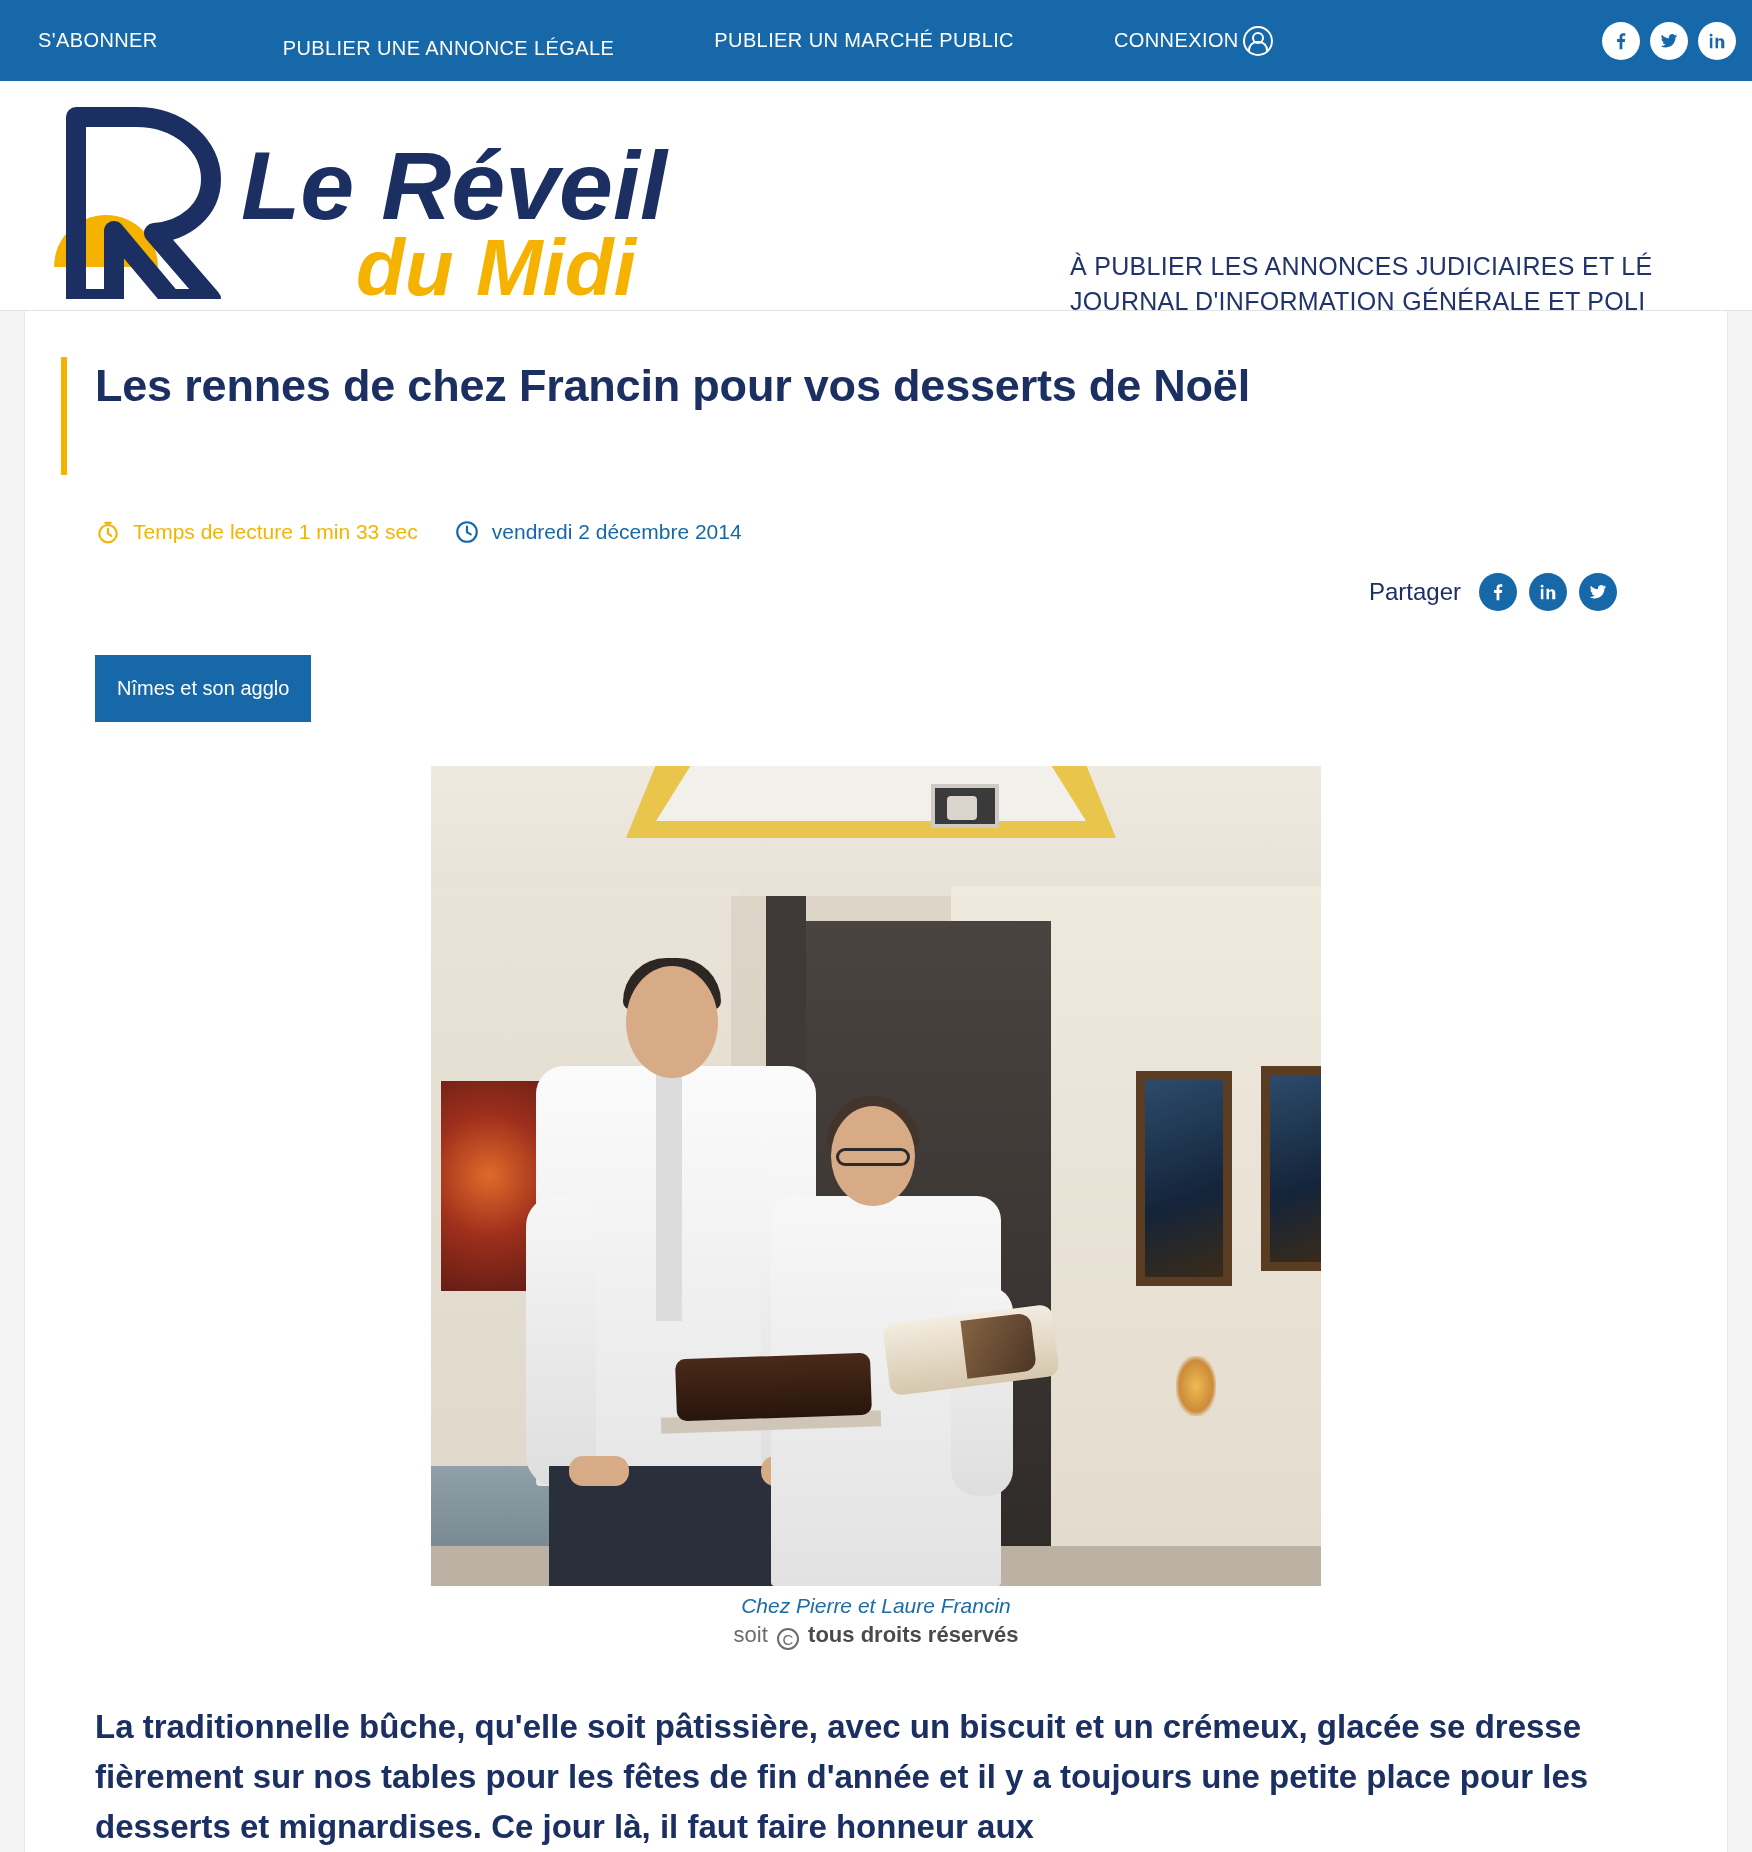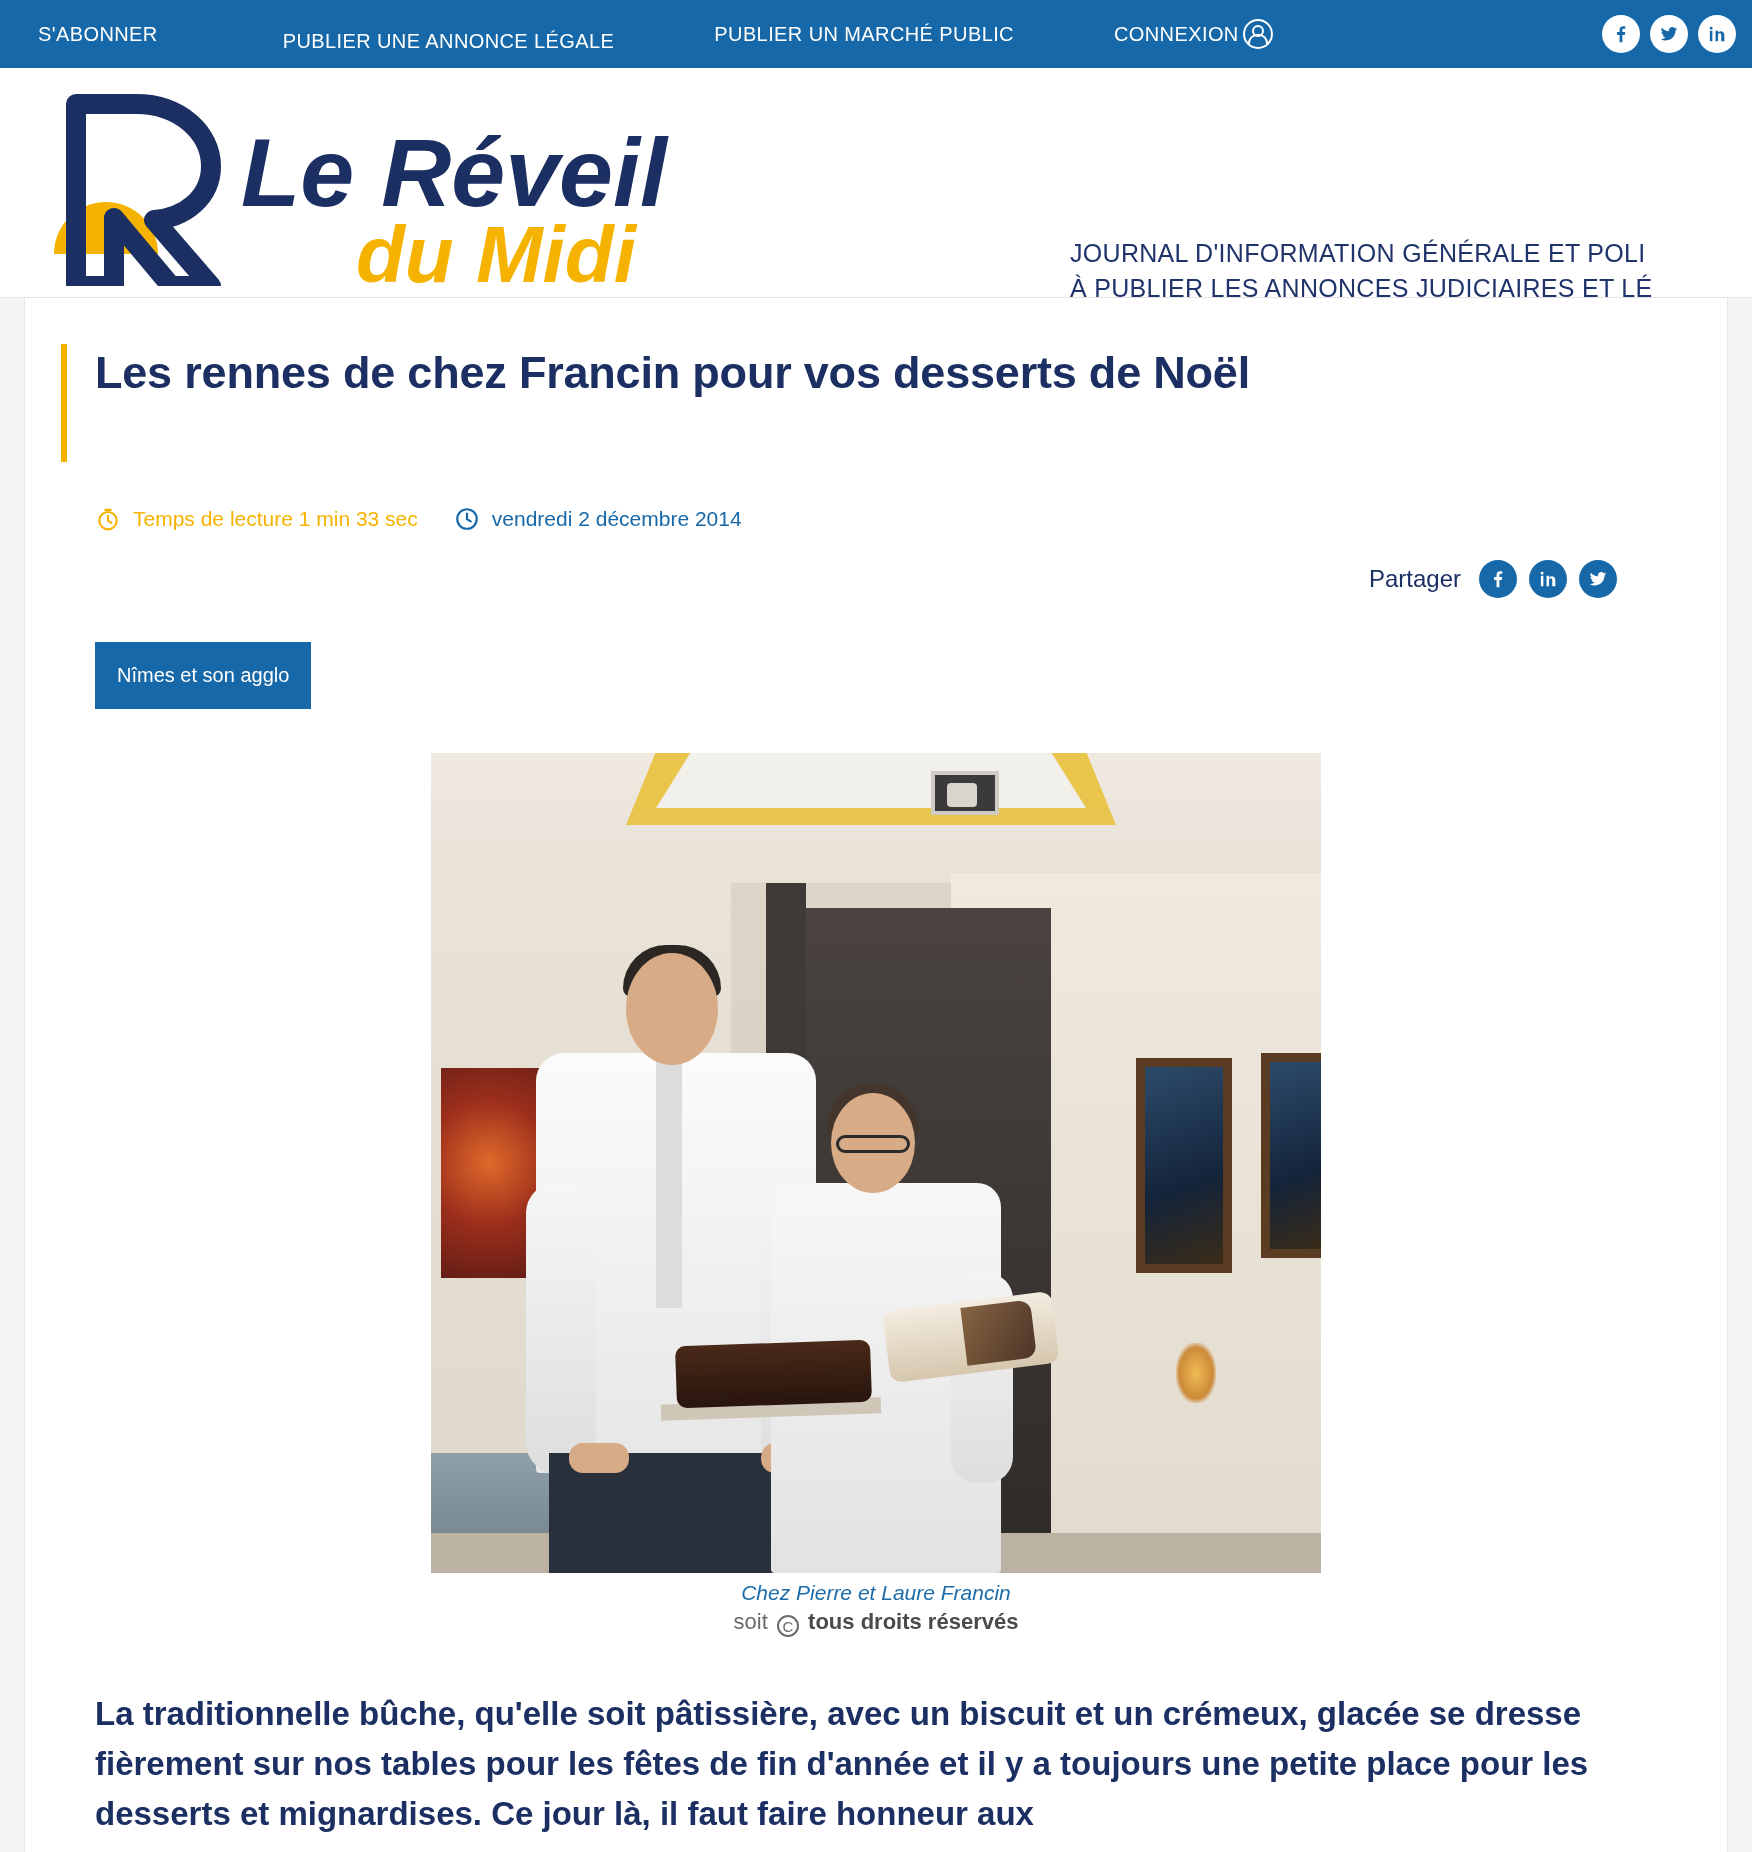--- a/index.html
+++ b/index.html
@@ -7,21 +7,21 @@
     margin: 0; padding: 0;
     width: 1752px;
     background: #ffffff;
     font-family: "Liberation Sans", sans-serif;
   }
   body { overflow-x: hidden; }
 
   
   .topbar {
     background: #1668a8;
-    height: 68px;
+    height: 81px;
     display: flex;
     align-items: center;
     color: #ffffff;
     position: relative;
   }
   .topbar-link {
     color: #ffffff;
     font-size: 20px;
     letter-spacing: 0.4px;
     text-transform: uppercase;
@@ -424,22 +424,22 @@
   <div class="logo">
     <svg viewBox="0 0 680 200" width="680" height="200">
       <circle cx="70" cy="168" r="52" fill="#f5b300"></circle>
       <rect x="18" y="168" width="104" height="54" fill="#ffffff"></rect>
       <path d="M100 18 C 145 18, 175 48, 175 80 C 175 112, 148 132, 118 134 L 175 200 L 135 200 L 78 132 L 78 200 L 40 200 L 40 18 Z" fill="none" stroke="#1b2f63" stroke-width="20" stroke-linejoin="round" stroke-linecap="round"></path>
       <text x="205" y="120" font-family="Liberation Sans, sans-serif" font-size="97" font-weight="bold" fill="#1b2f63" font-style="italic">Le Réveil</text>
       <text x="320" y="196" font-family="Liberation Sans, sans-serif" font-size="80" font-weight="bold" fill="#f5b300" font-style="italic">du Midi</text>
     </svg>
   </div>
   <div class="tagline">
+    <div>À PUBLIER LES ANNONCES JUDICIAIRES ET LÉ</div>
     <div>JOURNAL D'INFORMATION GÉNÉRALE ET POLI</div>
-    <div>À PUBLIER LES ANNONCES JUDICIAIRES ET LÉ</div>
   </div>
 </div>
 
 <div class="page-wrap">
   <div class="article-card">
 
     <div class="title-block">
       <div class="title-bar"></div>
       <h1 class="article-title">Les rennes de chez Francin pour vos desserts de Noël</h1>
     </div>

